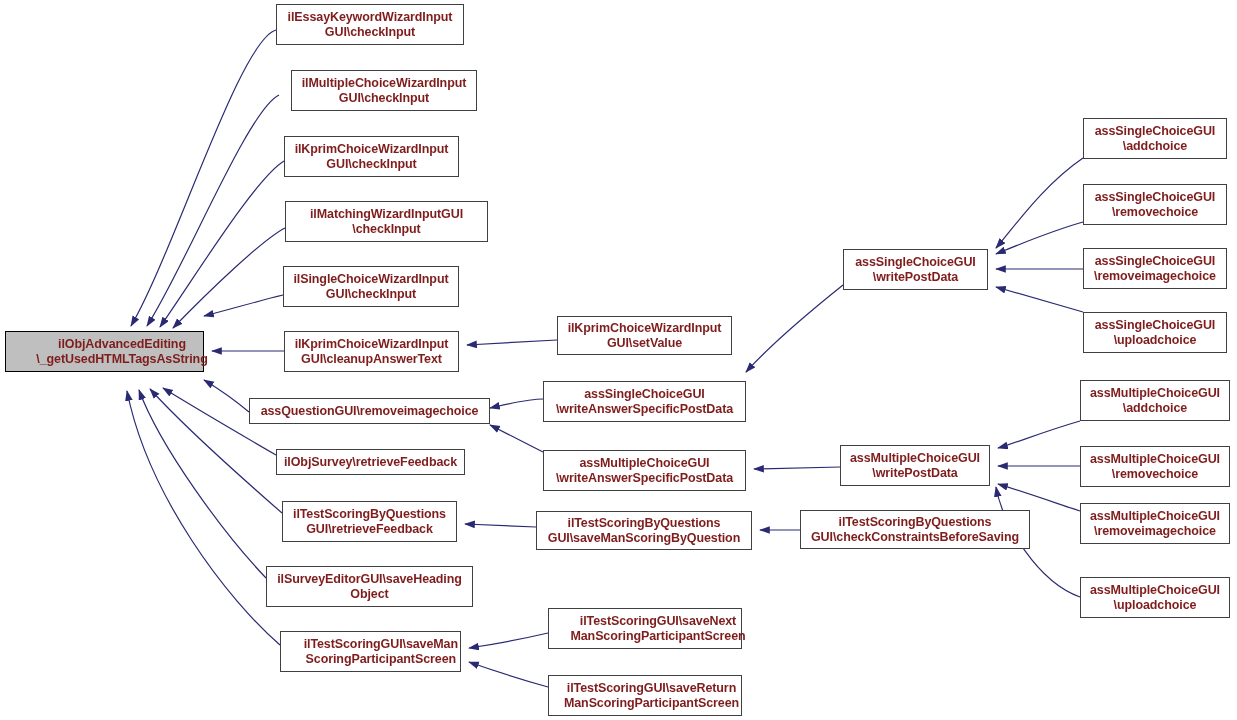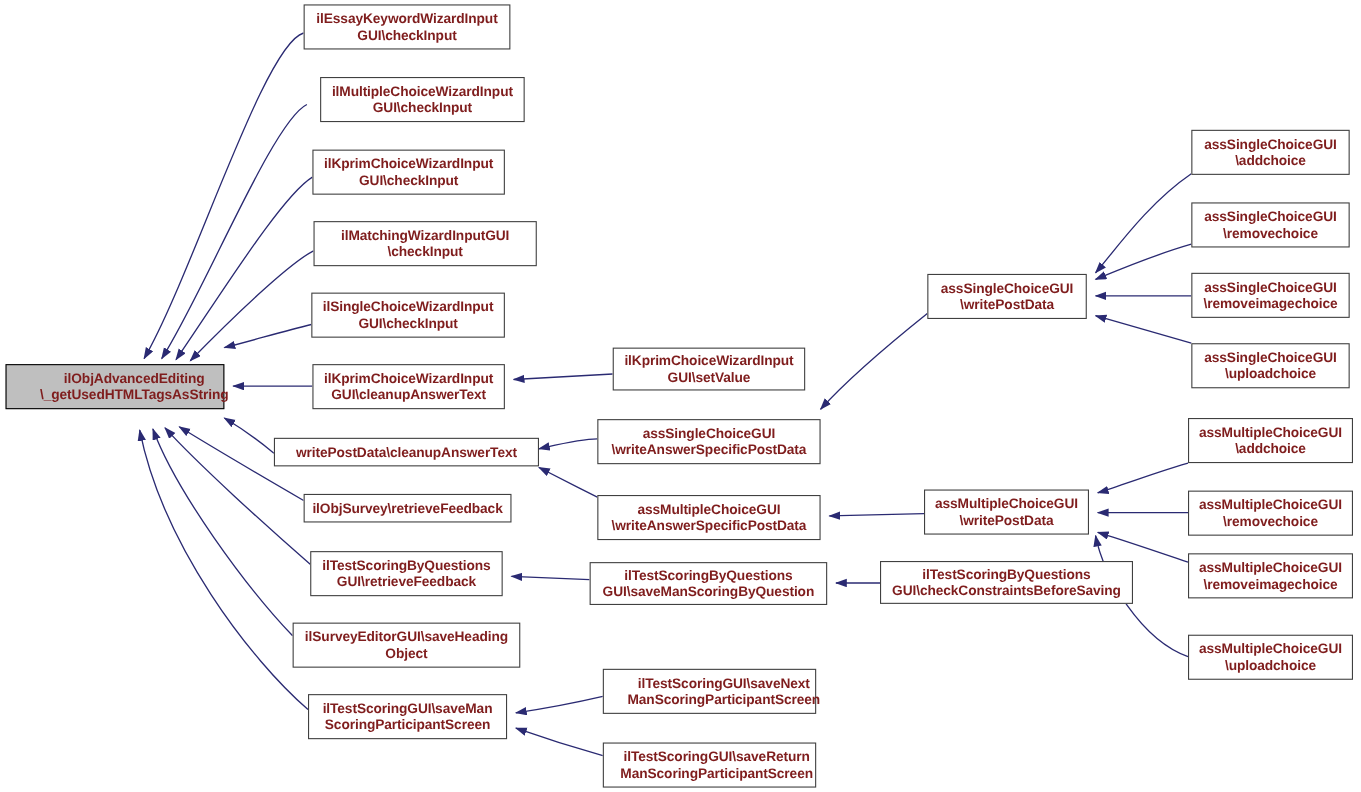--- a/index.html
+++ b/index.html
@@ -95,27 +95,27 @@
       <div class="node" style="left: 279px; top: 70px; width: 186px; height: 41px; margin-left: 12px;"><span>ilMultipleChoiceWizardInput
 GUI\checkInput</span></div>
       <div class="node" style="left: 284px; top: 136px; width: 175px; height: 41px;"><span>ilKprimChoiceWizardInput
 GUI\checkInput</span></div>
       <div class="node" style="left: 285px; top: 201px; width: 203px; height: 41px;"><span>ilMatchingWizardInputGUI
 \checkInput</span></div>
       <div class="node" style="left: 283px; top: 266px; width: 176px; height: 41px;"><span>ilSingleChoiceWizardInput
 GUI\checkInput</span></div>
       <div class="node" style="left: 284px; top: 331px; width: 175px; height: 41px;"><span>ilKprimChoiceWizardInput
 GUI\cleanupAnswerText</span></div>
-      <div class="node" style="left: 249px; top: 398px; width: 241px; height: 26px;"><span>writePostData\cleanupAnswerText</span></div>
+      <div class="node" style="left: 249px; top: 398px; width: 241px; height: 26px;"><span>assQuestionGUI\removeimagechoice</span></div>
       <div class="node" style="left: 276px; top: 449px; width: 189px; height: 26px;"><span>ilObjSurvey\retrieveFeedback</span></div>
       <div class="node" style="left: 282px; top: 501px; width: 175px; height: 41px;"><span>ilTestScoringByQuestions
 GUI\retrieveFeedback</span></div>
       <div class="node" style="left: 266px; top: 566px; width: 207px; height: 41px; align-items: center;"><span>ilSurveyEditorGUI\saveHeading
 Object</span></div>
-      <div class="node" style="left: 280px; top: 631px; width: 181px; height: 41px;"><span>ilTestScoringGUI\saveMan
+      <div class="node" style="left: 280px; top: 631px; width: 181px; height: 41px; justify-content: flex-end;"><span>ilTestScoringGUI\saveMan
 ScoringParticipantScreen</span></div>
       <div class="node" style="left: 557px; top: 316px; width: 175px; height: 39px;"><span>ilKprimChoiceWizardInput
 GUI\setValue</span></div>
       <div class="node" style="left: 543px; top: 381px; width: 203px; height: 41px;"><span>assSingleChoiceGUI
 \writeAnswerSpecificPostData</span></div>
       <div class="node" style="left: 543px; top: 450px; width: 203px; height: 41px;"><span>assMultipleChoiceGUI
 \writeAnswerSpecificPostData</span></div>
       <div class="node" style="left: 536px; top: 511px; width: 216px; height: 39px;"><span>ilTestScoringByQuestions
 GUI\saveManScoringByQuestion</span></div>
       <div class="node" style="left: 548px; top: 608px; width: 194px; height: 41px; padding-left: 28px;"><span>ilTestScoringGUI\saveNext

